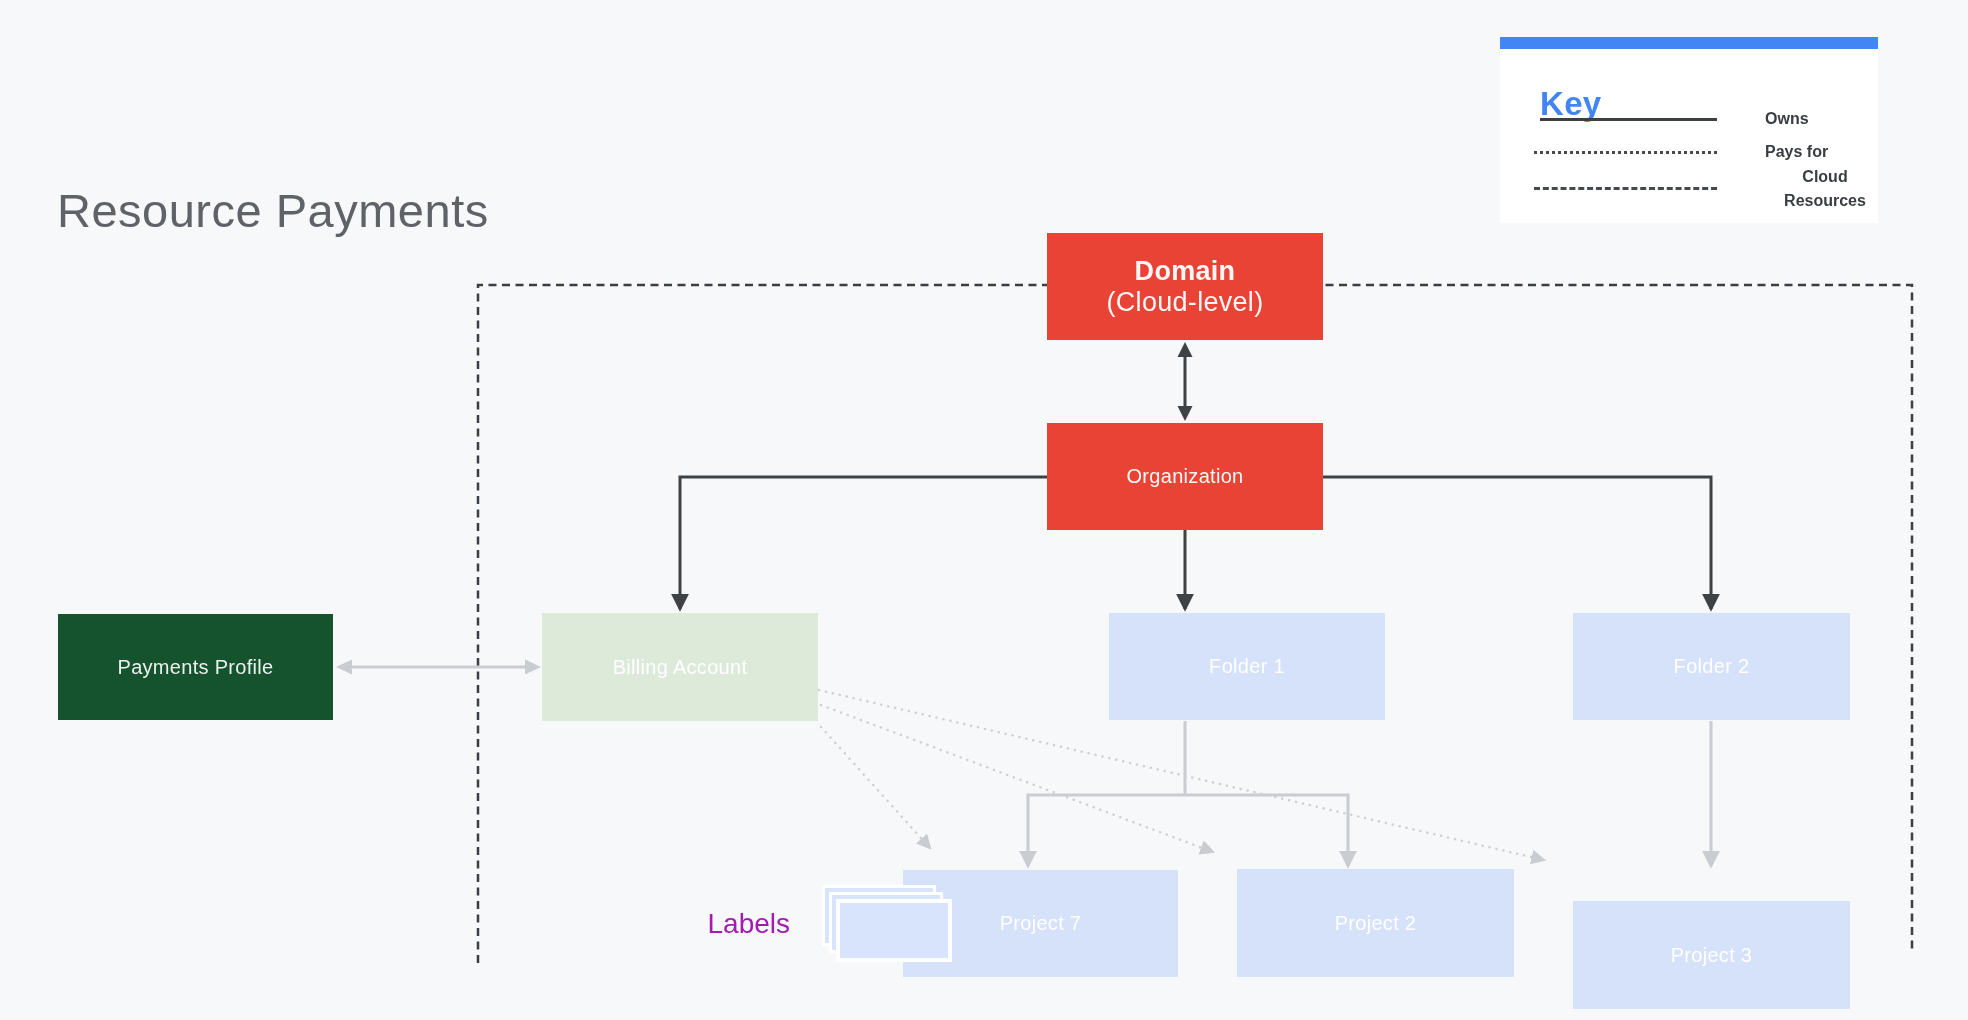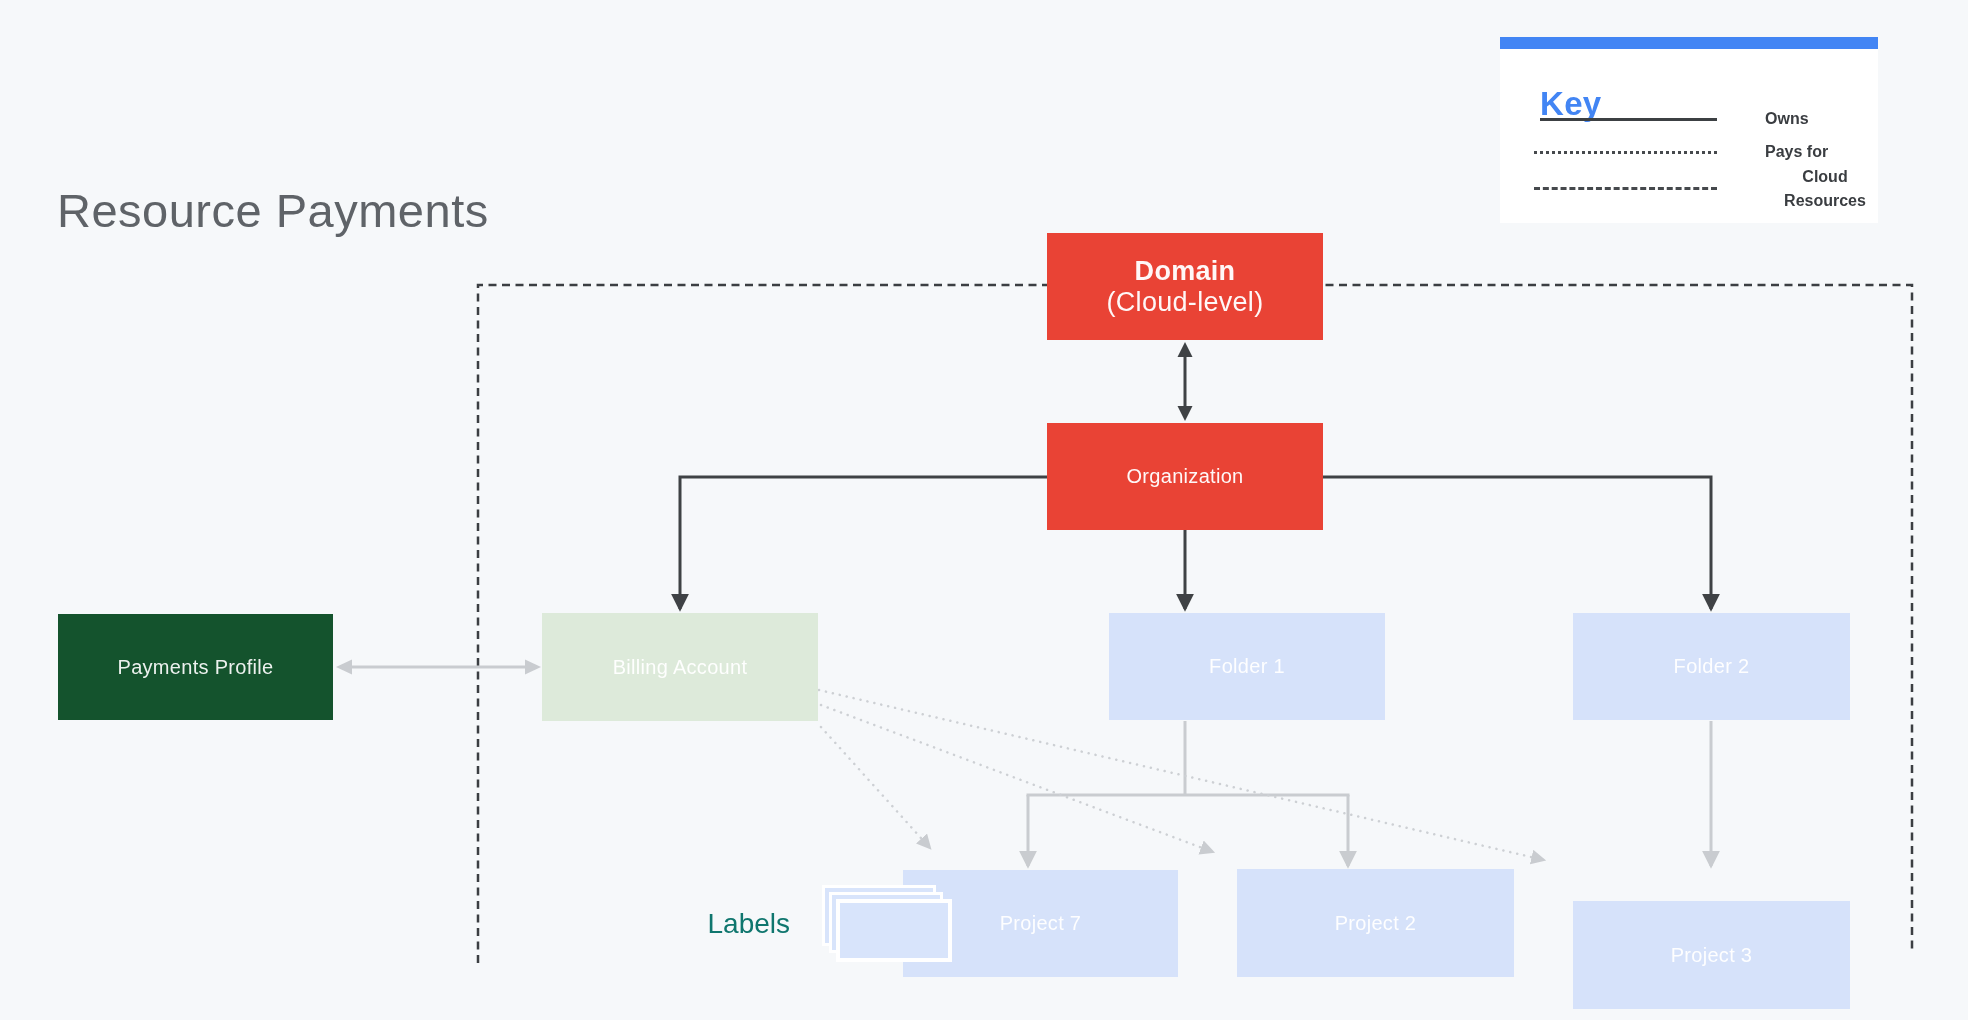--- a/index.html
+++ b/index.html
@@ -26,21 +26,21 @@
     color:rgba(255,255,255,.96);
     white-space:nowrap;
   }
   .node.red{background:#e94335;}
   .node.blue{background:#d6e2fa;}
   .node.green{background:#ddeada;}
   .node.cream{background:#14532d;color:rgba(255,255,255,.92);}
   .node .b{font-weight:bold;}
   .labels-caption{
     position:absolute;left:660px;top:908px;width:130px;z-index:3;
-    text-align:right;font-size:28px;color:#0f766e;
+    text-align:right;font-size:28px;color:#a21caf;
   }
   .labels-stack{position:absolute;z-index:3;}
   .labels-stack .card{
     position:absolute;background:#d8e4fb;border:3px solid #ffffff;
     width:108px;height:55px;
   }
   .labels-stack .card.c1{left:822px;top:885px;}
   .labels-stack .card.c2{left:829px;top:892px;}
   .labels-stack .card.c3{left:836px;top:899px;border-width:4px;}
   

